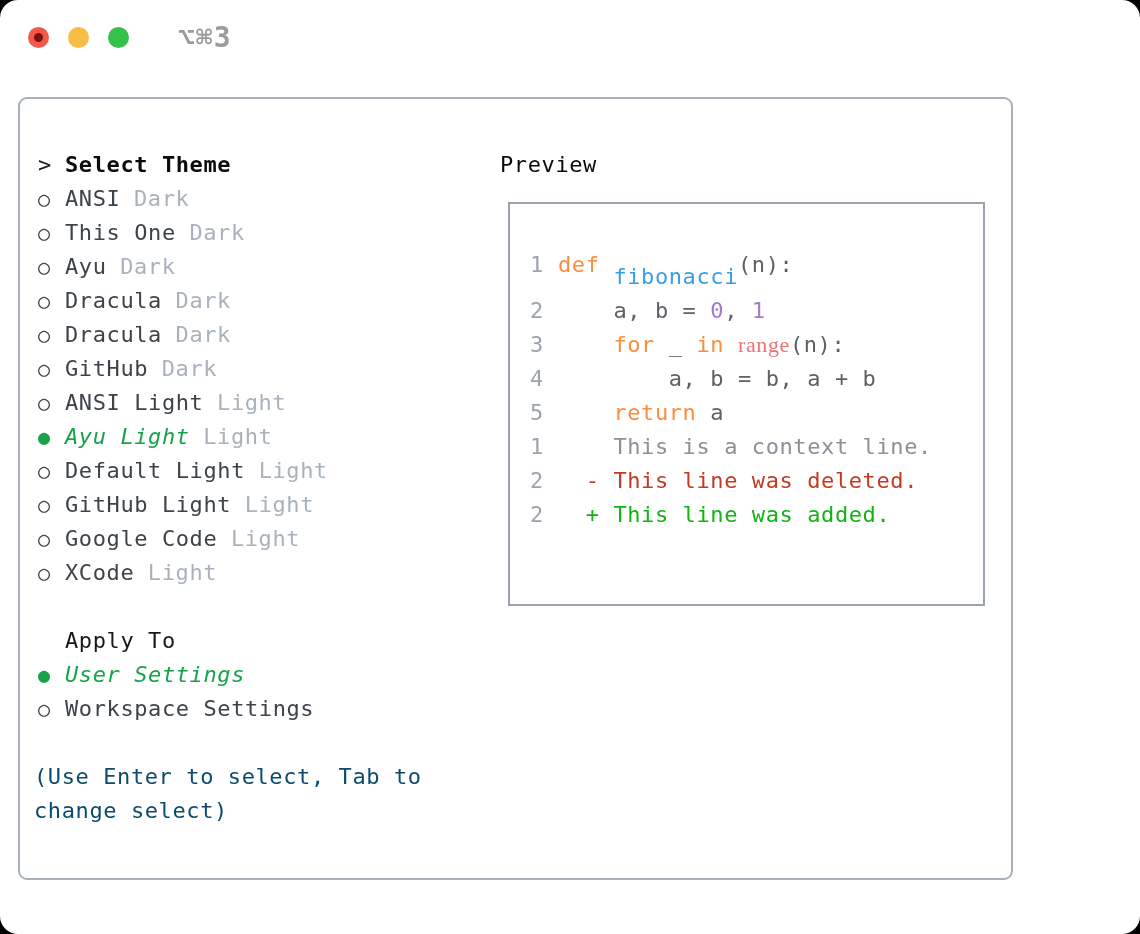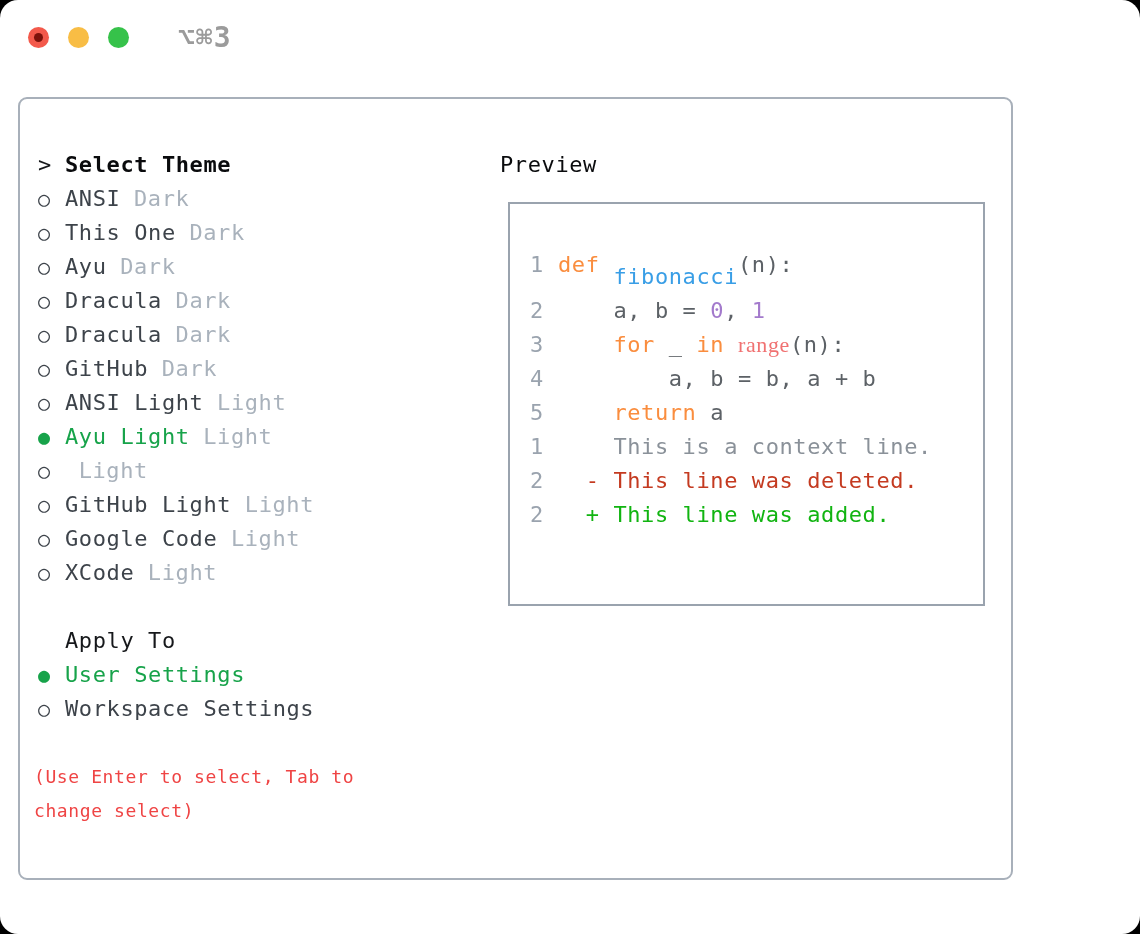--- a/index.html
+++ b/index.html
@@ -63,27 +63,27 @@
   }
   .glyph{
     width:27px;flex:none;
     color:#3d434a;
     font-size:20px;
   }
   .glyph.prompt{color:#16181b;font-size:22px;}
   .glyph.sel{color:#17a34a;}
   .header-text{font-weight:bold;color:#0a0b0d;}
   .iname{color:#3d434a;}
-  .iname.sel-text{color:#17a34a;}
+  .iname.sel-text{color:#17a34a;font-style:italic;}
   .variant{color:#a9b2bc;margin-left:0.62em;}
   .apply-title{color:#16181b;}
   .spacer{height:34px;}
   .hint{
-    color:#ef4444;
-    font-size:18px;line-height:34px;
+    color:#0c4a6e;
+    font-size:22px;line-height:34px;
     letter-spacing:0.6px;
     margin-left:-4px;
   }
   
   .preview-title{
     font-weight:normal;color:#0a0b0d;
     font-size:22px;line-height:34px;letter-spacing:0.6px;
   }
   .preview-box{
     margin-top:20px;
@@ -128,21 +128,21 @@
 
       <div id="theme-list">
           <div class="row theme-item"><span class="glyph">○</span><span class="iname">ANSI</span><span class="variant">Dark</span></div>
           <div class="row theme-item"><span class="glyph">○</span><span class="iname">This One</span><span class="variant">Dark</span></div>
           <div class="row theme-item"><span class="glyph">○</span><span class="iname">Ayu</span><span class="variant">Dark</span></div>
           <div class="row theme-item"><span class="glyph">○</span><span class="iname">Dracula</span><span class="variant">Dark</span></div>
           <div class="row theme-item"><span class="glyph">○</span><span class="iname">Dracula</span><span class="variant">Dark</span></div>
           <div class="row theme-item"><span class="glyph">○</span><span class="iname">GitHub</span><span class="variant">Dark</span></div>
           <div class="row theme-item"><span class="glyph">○</span><span class="iname">ANSI Light</span><span class="variant">Light</span></div>
           <div class="row theme-item"><span class="glyph sel">●</span><span class="iname sel-text">Ayu Light</span><span class="variant">Light</span></div>
-          <div class="row theme-item"><span class="glyph">○</span><span class="variant">Light</span></div>
+          <div class="row theme-item"><span class="glyph">○</span><span class="iname">Default Light</span><span class="variant">Light</span></div>
           <div class="row theme-item"><span class="glyph">○</span><span class="iname">GitHub Light</span><span class="variant">Light</span></div>
           <div class="row theme-item"><span class="glyph">○</span><span class="iname">Google Code</span><span class="variant">Light</span></div>
           <div class="row theme-item"><span class="glyph">○</span><span class="iname">XCode</span><span class="variant">Light</span></div>
         </div>
 
       <div class="row spacer"></div>
 
       <div class="row">
         <span class="glyph"></span>
         <span class="apply-title">Apply To</span>

